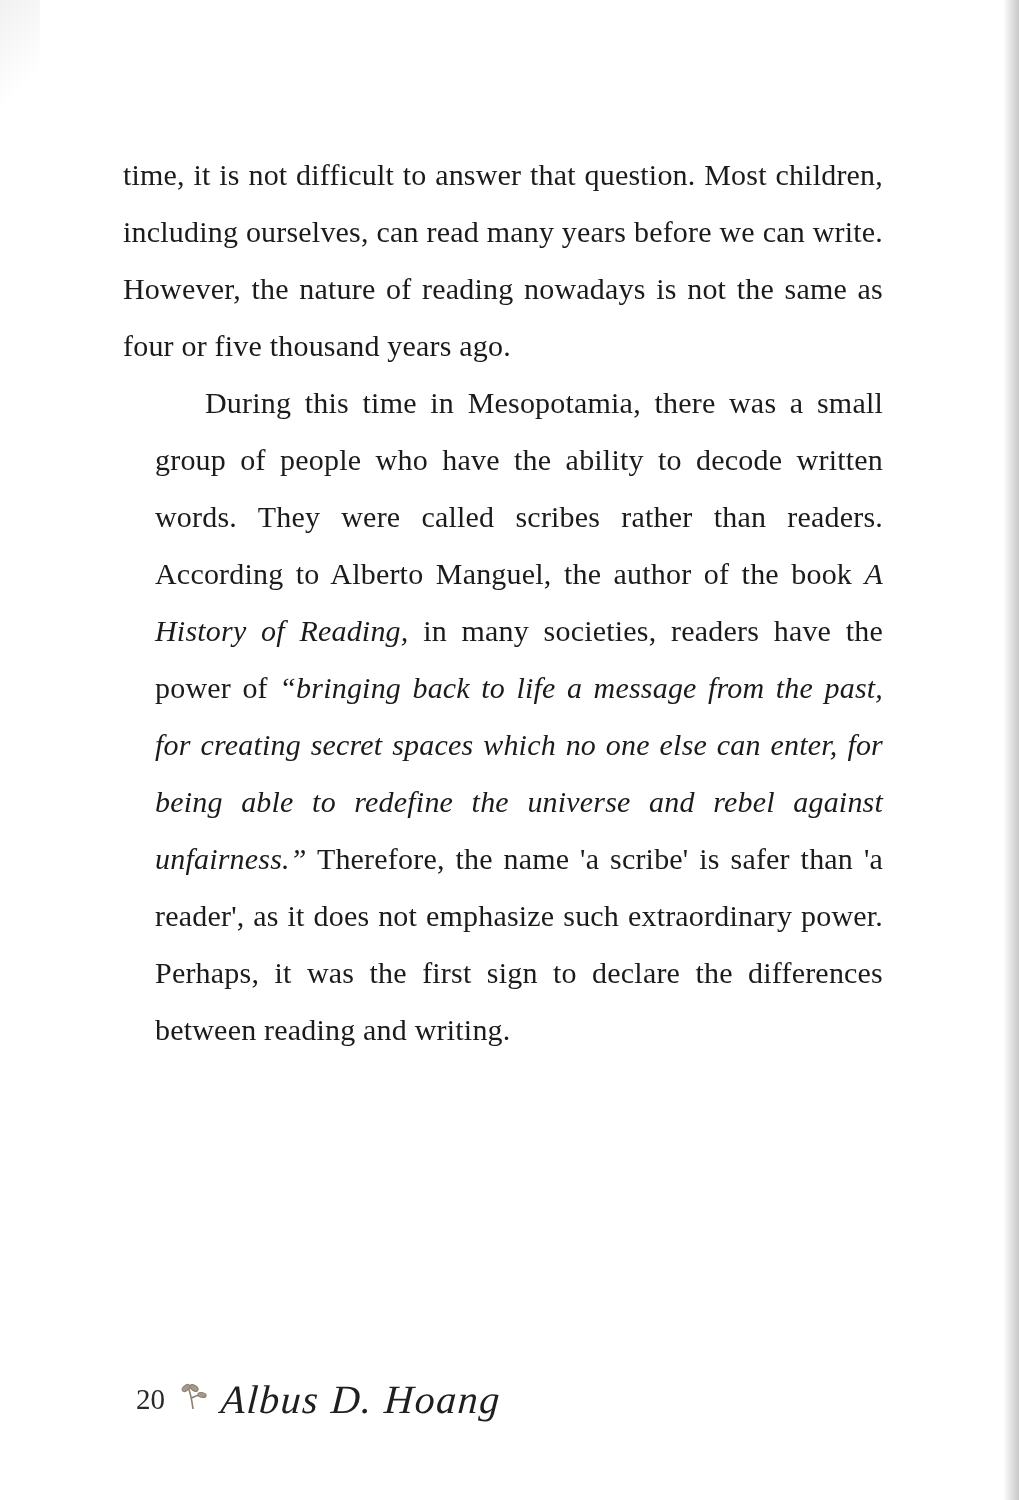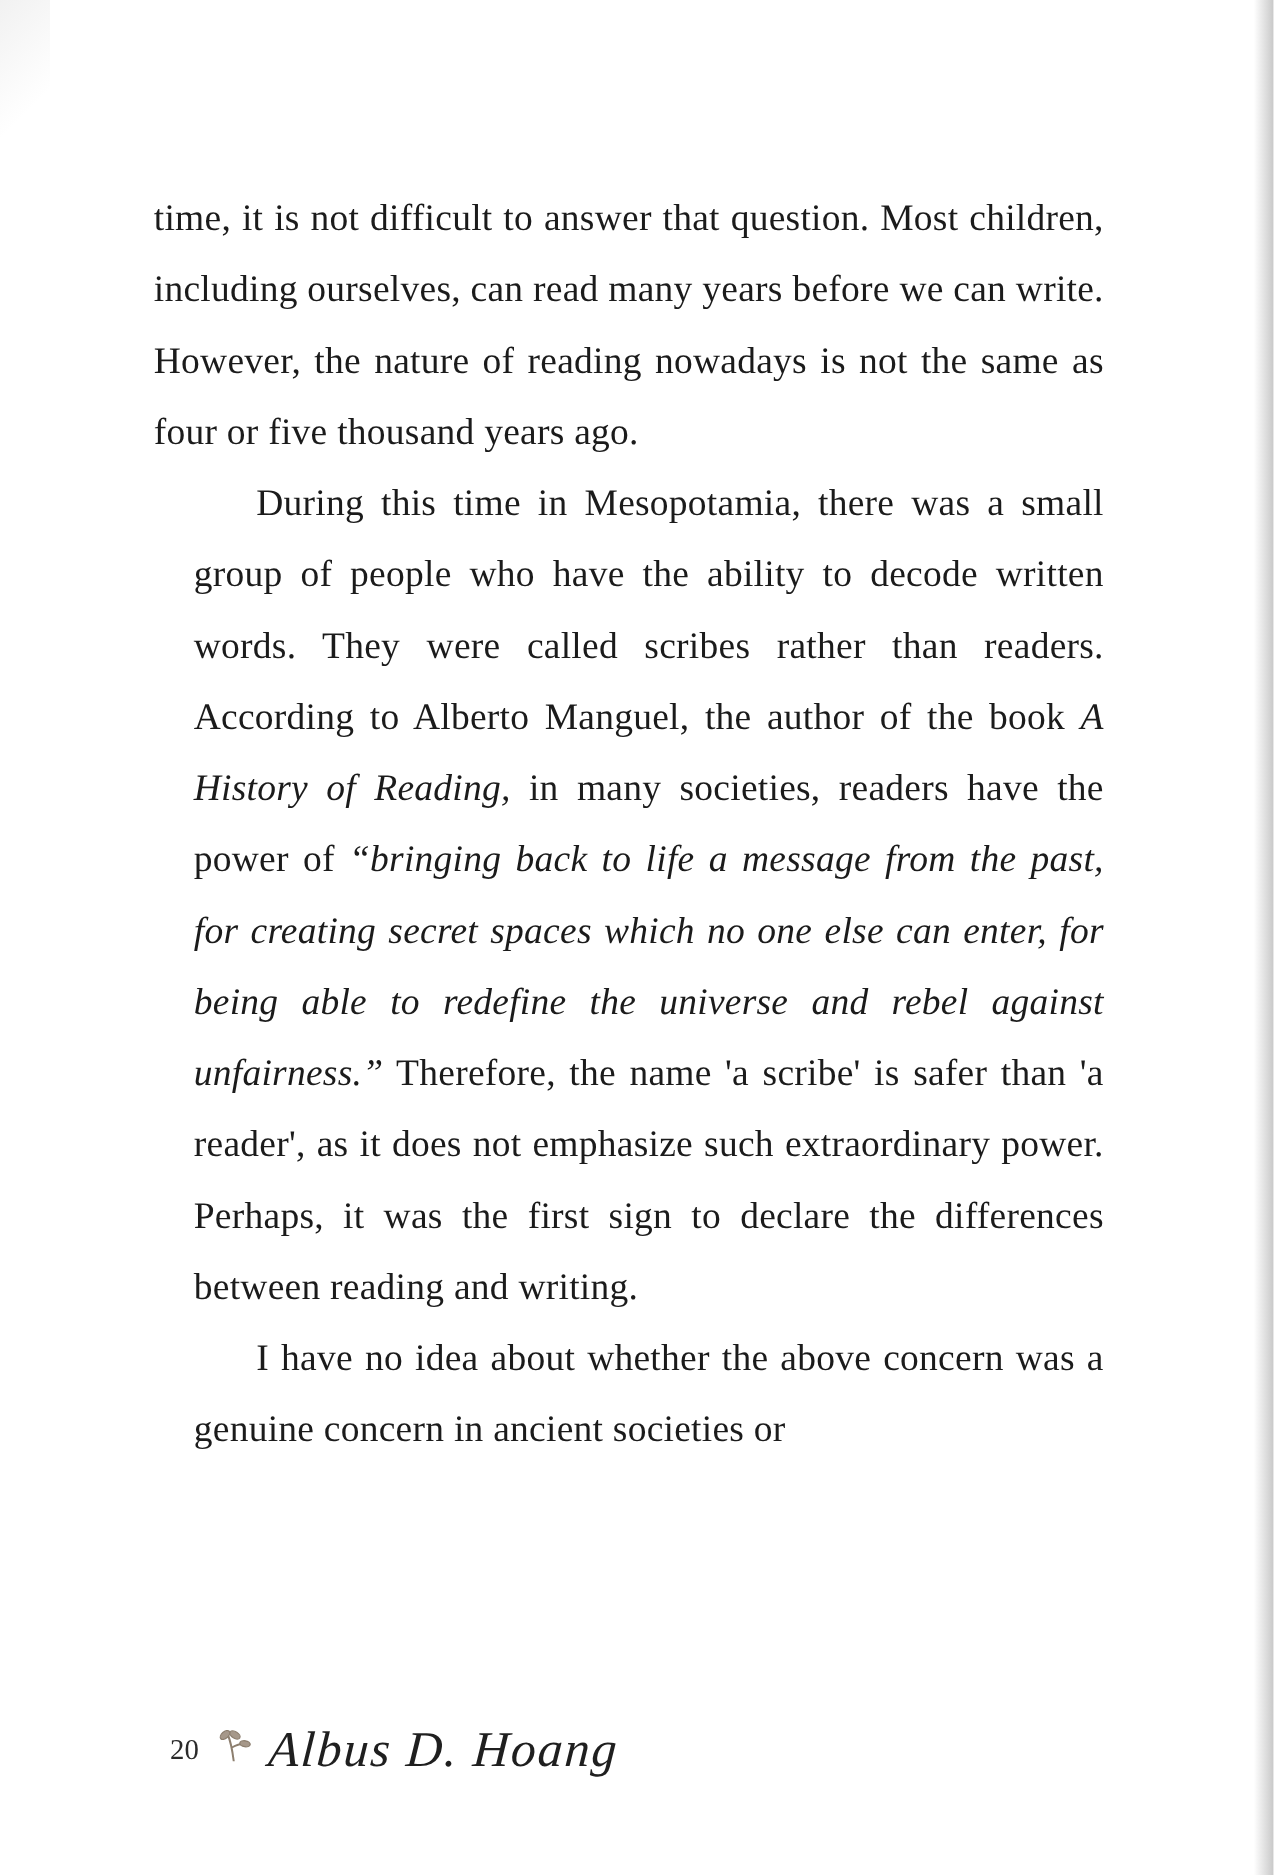--- a/index.html
+++ b/index.html
@@ -28,21 +28,21 @@
   .italic { font-style: italic; }
   .footer {
     position: absolute;
     left: 136px;
     top: 1376px;
     display: flex;
     align-items: center;
     gap: 12px;
   }
   .page-number {
-    font-size: 23px;
+    font-size: 29px;
     color: #2a2a2a;
   }
   .ornament {
     display: inline-flex;
     align-items: center;
     margin-top: -6px;
   }
   .signature {
     font-size: 40px;
     font-style: italic;
@@ -77,23 +77,20 @@
   <div class="text-block">
 
     <p class="para">
       <span>time, it is not difficult to answer that question. Most children, including ourselves, can read many years before we can write. However, the nature of reading nowadays is not the same as four or five thousand years ago.</span>
     </p>
 
     <p class="para indent">
       <span>During this time in Mesopotamia, there was a small group of people who have the ability to decode written words. They were called scribes rather than readers. According to Alberto Manguel, the author of the book </span><span class="italic">A History of Reading,</span><span> in many societies, readers have the power of </span><span class="italic">“bringing back to life a message from the past, for creating secret spaces which no one else can enter, for being able to redefine the universe and rebel against unfairness.”</span><span> Therefore, the name 'a scribe' is safer than 'a reader', as it does not emphasize such extraordinary power. Perhaps, it was the first sign to declare the differences between reading and writing.</span>
     </p>
 
-    <p class="para indent">
-      <span>I have no idea about whether the above concern was a genuine concern in ancient societies or</span>
-    </p>
 
   </div>
 
   <div class="footer">
     <span class="page-number">20</span>
     <span class="ornament">
       <svg width="32" height="30" viewBox="0 0 32 30" aria-hidden="true">
         <g stroke="#8d7f6f" stroke-width="1.6" fill="none">
           <path d="M16 27 C 15 19, 14 12, 11 5"></path>
           <path d="M14.5 16 C 18 14, 21 13, 24 13"></path>

